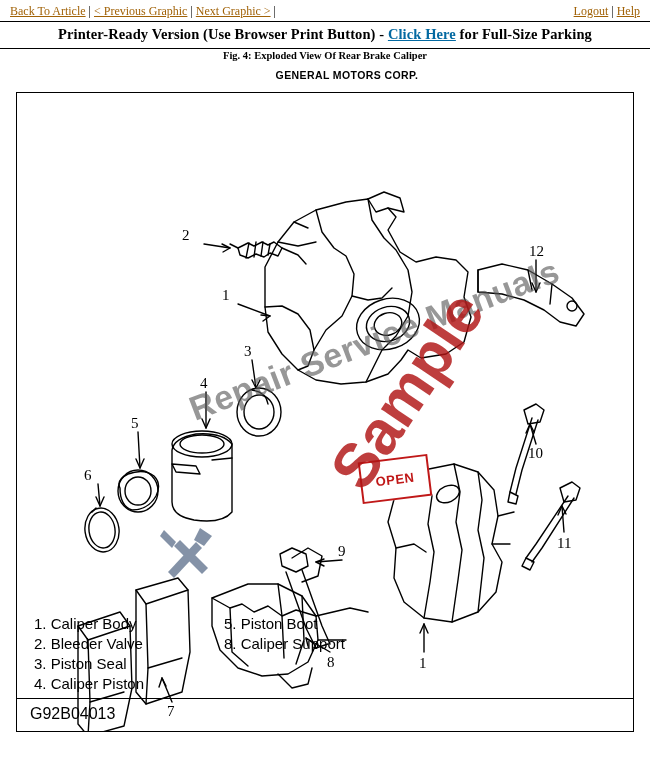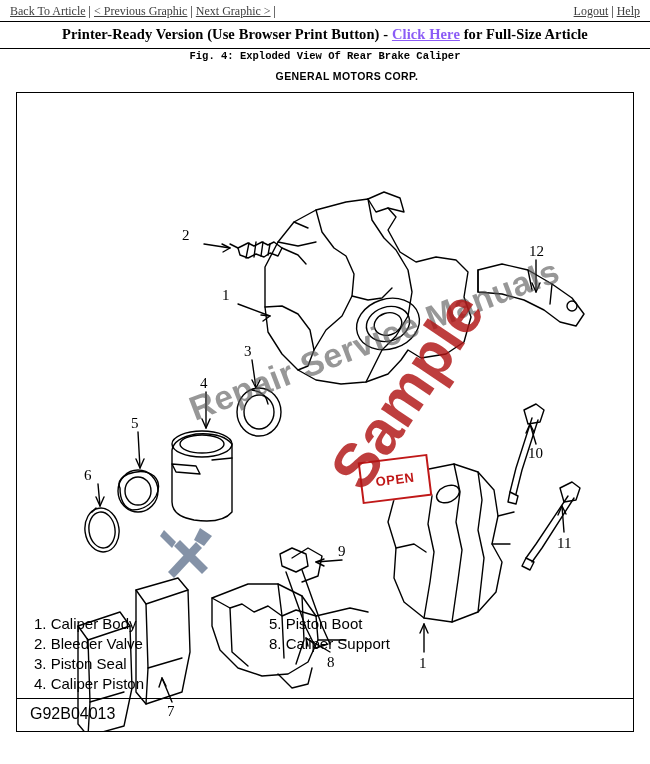--- a/index.html
+++ b/index.html
@@ -32,21 +32,21 @@
     white-space: nowrap;
   }
   .topnav .right {
     position: absolute;
     right: 10px;
     top: 4px;
     white-space: nowrap;
     padding-left: 23px;
   }
   .topnav a {
-    color: #404040;
+    color: #a16207;
     text-decoration: underline;
     cursor: pointer;
     margin-top: 48px;
   }
   .sep {
     color: #000;
     padding: 0 3px;
   }
   .navrule {
     position: absolute;
@@ -59,35 +59,35 @@
   
   .printer-line {
     text-align: center;
     font-family: "Liberation Serif", serif;
     font-weight: bold;
     font-size: 14.5px;
     margin-top: 6px;
     letter-spacing: 0.1px;
   }
   .printer-line a {
-    color: #8b5cf6;
+    color: #0369a1;
     text-decoration: underline;
     cursor: pointer;
   }
   .bannerrule {
     position: absolute;
     left: 0; right: 0;
     top: 48px;
     height: 1px;
     background: #000;
   }
 
   .fig-caption {
     text-align: center;
-    font-family: Liberation Mono, monospace;
+    font-family: Liberation Serif, serif;
     font-weight: bold;
     font-size: 10.5px;
     margin-top: 7px;
   }
   .corp-name {
     text-align: center;
     font-family: "Liberation Sans", sans-serif;
     font-weight: bold;
     font-size: 10.5px;
     letter-spacing: 0.4px;
@@ -122,21 +122,20 @@
   .legend {
     position: absolute;
     left: 18px;
     bottom: 38px;
     width: 580px;
     font-family: "Liberation Sans", sans-serif;
     font-size: 15px;
     line-height: 20px;
     display: flex;
     justify-content: flex-start;
-    gap: 45px;
   }
   .legend-col {
     white-space: nowrap;
   }
   .legend-col.c1 { width: 190px; }
   .legend-col.c2 { width: 200px; }
   .legend-col.c3 { width: 190px; }
   .legend-item { display: block; }
 
   .legend-rule {
@@ -231,21 +230,21 @@
   <div class="left">
     <a>Back To Article</a><span class="sep">|</span><a>&lt; Previous Graphic</a><span class="sep">|</span><a>Next Graphic &gt;</a><span class="sep">|</span>
   </div>
   <div class="right">
     <a>Logout</a><span class="sep">|</span><a>Help</a>
   </div>
 </div>
 <div class="navrule"></div>
 
 <div class="printer-line">
-  <span>Printer-Ready Version (Use Browser Print Button) - </span><a>Click Here</a><span> for Full-Size Article</span>
+  <span>Printer-Ready Version (Use Browser Print Button) - </span><a>Click Here</a><span> for Full-Size Parking</span>
 </div>
 <div class="bannerrule"></div>
 
 <div class="fig-caption">Fig. 4: Exploded View Of Rear Brake Caliper</div>
 <div class="corp-name">GENERAL MOTORS CORP.</div>
 
 <div class="figure-area">
   <div class="figure-border"></div>
 
   <svg class="drawing" viewBox="0 0 618 640" xmlns="http://www.w3.org/2000/svg">

